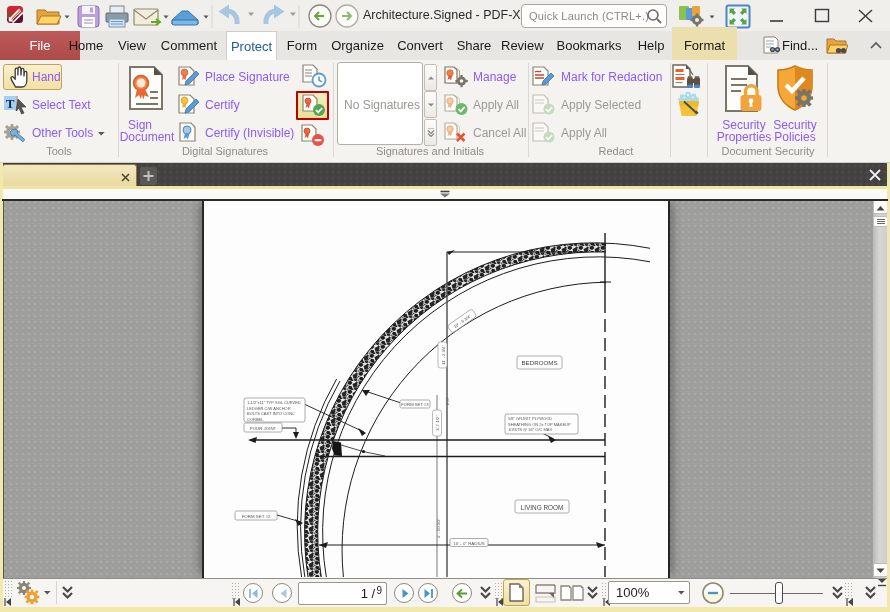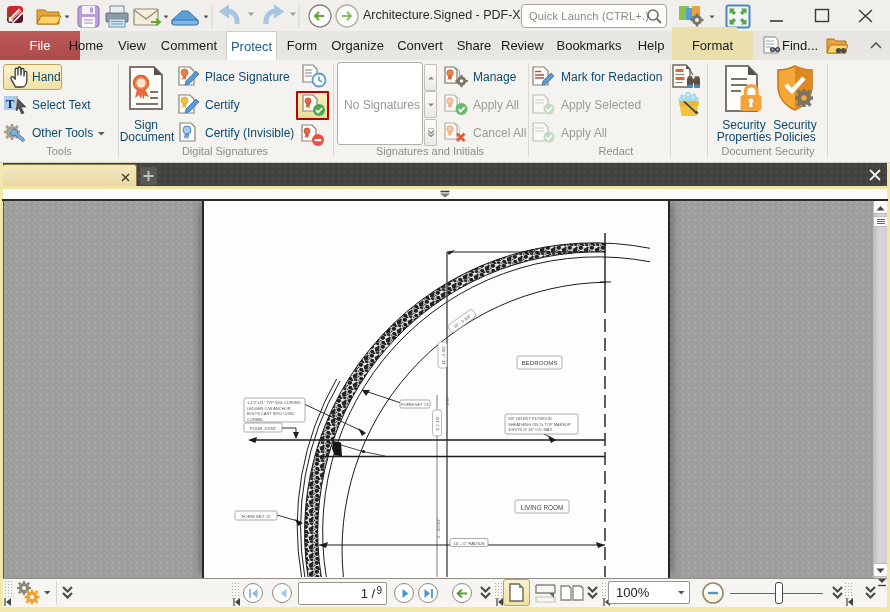--- a/index.html
+++ b/index.html
@@ -4,21 +4,21 @@
 *{margin:0;padding:0;box-sizing:border-box;}
 html,body{width:890px;height:612px;overflow:hidden;}
 body{font-family:"Liberation Sans",sans-serif;position:relative;background:#f1efec;}
 .ab{position:absolute;}
 #titlebar{left:0;top:0;width:890px;height:31px;background:#f1efeb;}
 #menubar{left:0;top:31px;width:890px;height:29px;background:#e8e6e2;}
 .mi{position:absolute;top:31px;height:29px;line-height:29px;font-size:13px;color:#1a1a1a;text-align:center;}
 #ribbon{left:0;top:60px;width:890px;height:103px;background:#f5f3f0;border-bottom:1px solid #d2cfc9;}
 .gsep{position:absolute;top:63px;height:94px;width:1px;background:#dbd8d2;}
 .glabel{position:absolute;top:145px;height:13px;line-height:13px;font-size:11px;color:#8e8c88;text-align:center;}
-.rtext{position:absolute;font-size:12px;color:#0c4a6e;white-space:nowrap;}
+.rtext{position:absolute;font-size:12px;color:#8b5cf6;white-space:nowrap;}
 .gray{color:#9b9a96;}
 #tabbar{left:0;top:163px;width:890px;height:26px;background:#444240;}
 #ystrip{left:0;top:186px;width:890px;height:3px;background:#f0e5a0;}
 #strip{left:0;top:189px;width:890px;height:10px;background:#fafaf8;}
 #docarea{left:2px;top:199px;width:886px;height:379px;background-color:#9d9d9c;overflow:hidden;}
 #page{position:absolute;left:200px;top:0px;width:468px;height:379px;background:#fdfdfd;border-left:2px solid #262626;border-right:2px solid #262626;box-shadow:-7px 0 8px -4px rgba(0,0,0,.30),7px 0 8px -4px rgba(0,0,0,.30);}
 #pagetopline{position:absolute;left:0;top:0;width:886px;height:2px;background:#2a2a2a;z-index:3;}
 #vsb{position:absolute;left:871px;top:0;width:15px;height:379px;background:linear-gradient(90deg,#b9b9b9,#d6d6d6 40%,#cecece);}
 .sbtn{position:absolute;left:871px;width:15px;height:14px;background:#fcfcfc;border:1px solid #bdbdbd;border-radius:2px;}
 #statusbar{left:2px;top:578px;width:886px;height:29px;background:#f6f5f1;border-top:1px solid #8f8d88;}
@@ -133,21 +133,21 @@
 <div class="mi" style="left:160px;width:58px;">Comment</div>
 <div class="mi" style="left:226px;width:51px;background:#fff;color:#215a94;border:1px solid #d0cdc7;border-bottom:none;">Protect</div>
 <div class="mi" style="left:286px;width:32px;">Form</div>
 <div class="mi" style="left:330px;width:55px;">Organize</div>
 <div class="mi" style="left:397px;width:46px;">Convert</div>
 <div class="mi" style="left:456px;width:36px;">Share</div>
 <div class="mi" style="left:501px;width:42px;">Review</div>
 <div class="mi" style="left:556px;width:66px;">Bookmarks</div>
 <div class="mi" style="left:636px;width:30px;">Help</div>
 <div class="ab" style="left:672px;top:27px;width:65px;height:4px;background:#ebdfae;"></div>
-<div class="mi" style="left:672px;width:81px;background:#ebdfae;">Format</div>
+<div class="mi" style="left:672px;width:65px;background:#ebdfae;">Format</div>
 <svg class="ab" style="left:762px;top:36px" width="20" height="20" viewBox="0 0 20 20">
  <path d="M2 1 h11 l3 3 v13 h-14 z" fill="#fdfdfb" stroke="#8a8578" stroke-width="1"></path>
  <path d="M4 5 h8 M4 8 h8 M4 11 h5" stroke="#9aa4b8" stroke-width="1.2"></path>
  <g fill="#4a4a52">
       <circle cx="10.5" cy="13.5" r="2.6"></circle>
       <circle cx="15.5" cy="13.5" r="2.6"></circle>
       <rect x="12" y="12.2" width="2.5" height="2.0"></rect>
     </g>
  <circle cx="10.5" cy="13.5" r="1.1" fill="#9cc2e0"></circle>
     <circle cx="15.5" cy="13.5" r="1.1" fill="#9cc2e0"></circle>
@@ -212,21 +212,21 @@
 
 <svg class="ab" style="left:128px;top:66px" width="36" height="45" viewBox="0 0 36 45">
  <path d="M2 1 h24 l8 8 v34 h-32 z" fill="#fdfdfa" stroke="#7c776a" stroke-width="2"></path>
  <path d="M26 1 l8 8 h-8 z" fill="#55504a"></path>
  <path d="M22 26 h8 M22 32 h8 M8 38 h22" stroke="#7c776a" stroke-width="2"></path>
  <circle cx="13" cy="17" r="7.5" fill="#f08048" stroke="#d85a28" stroke-width="1.5"></circle>
  <circle cx="13" cy="17" r="4.5" fill="#fbe8d8"></circle>
  <path d="M9 23 l-2 9 4 -3 2 4 2 -9 z" fill="#e86838"></path>
  <path d="M17 23 l4 8 -4.5 -1.5 -1 4 -3 -8 z" fill="#e86838"></path>
 </svg>
-<div class="rtext" style="left:120px;top:118px;width:52px;text-align:center;">Sign</div>
+<div class="rtext" style="left:120px;top:118px;width:52px;text-align:left;padding-left:8px;">Sign</div>
 <div class="rtext" style="left:117px;top:130px;width:60px;text-align:center;">Document</div>
 
 <svg class="ab" style="left:178px;top:66px" width="22" height="20" viewBox="0 0 22 20">
  <path d="M1 1 h11 l4 4 v14 h-15 z" fill="#fdfdfa" stroke="#8a8578" stroke-width="1.2"></path>
  <circle cx="6.5" cy="6.5" r="3.4" fill="#f08048" stroke="#d85a28" stroke-width=".8"></circle>
  <path d="M5 9 l-1 5 2 -1.4 1.4 2 1 -5z" fill="#e86838"></path>
  <path d="M9 18 L19 8 l3 3 L12 21 l-4 1z" fill="#5b9bd5" stroke="#3a74a8" stroke-width=".8" transform="translate(-1,-3)"></path>
 </svg>
 <div class="rtext" style="left:205px;top:70px;">Place Signature</div>
 <svg class="ab" style="left:178px;top:94px" width="22" height="20" viewBox="0 0 22 20">

